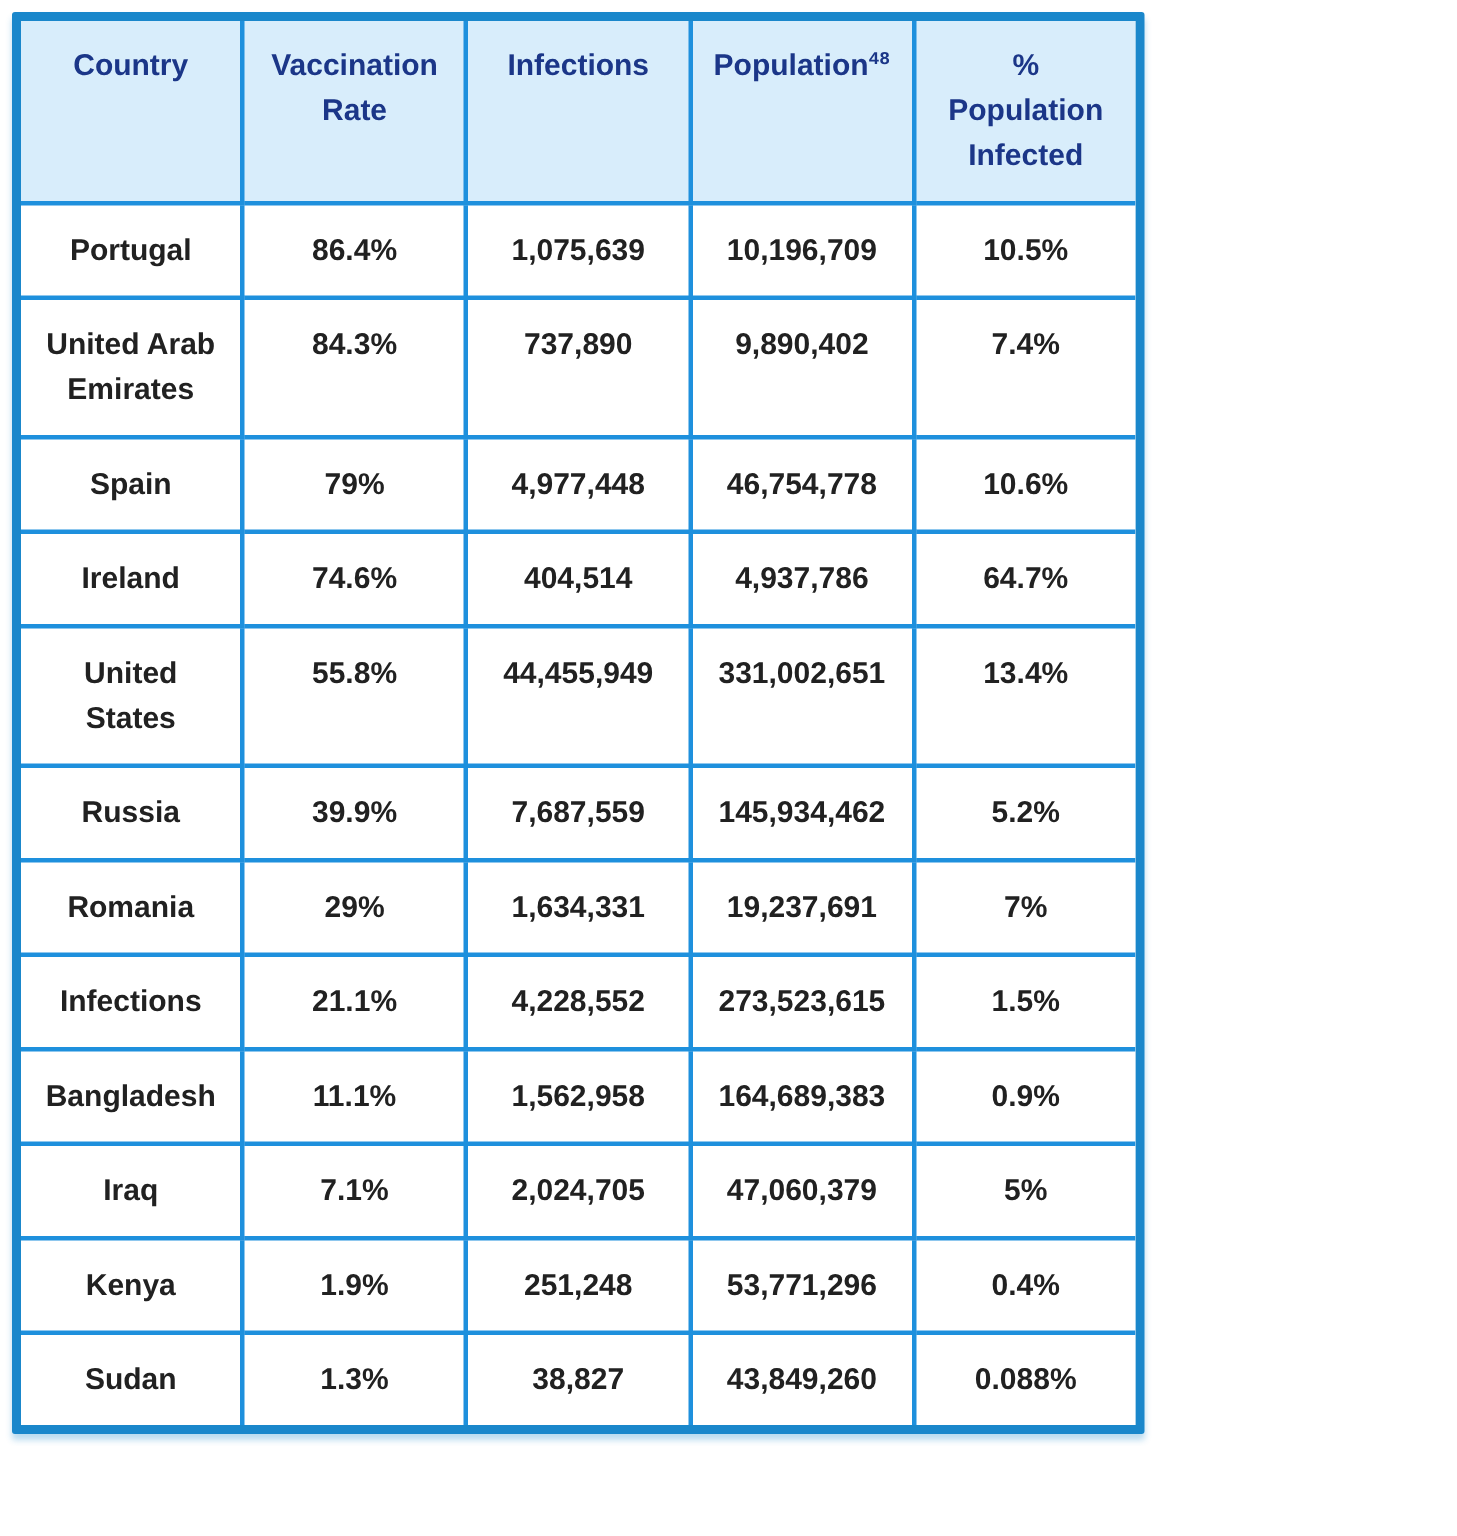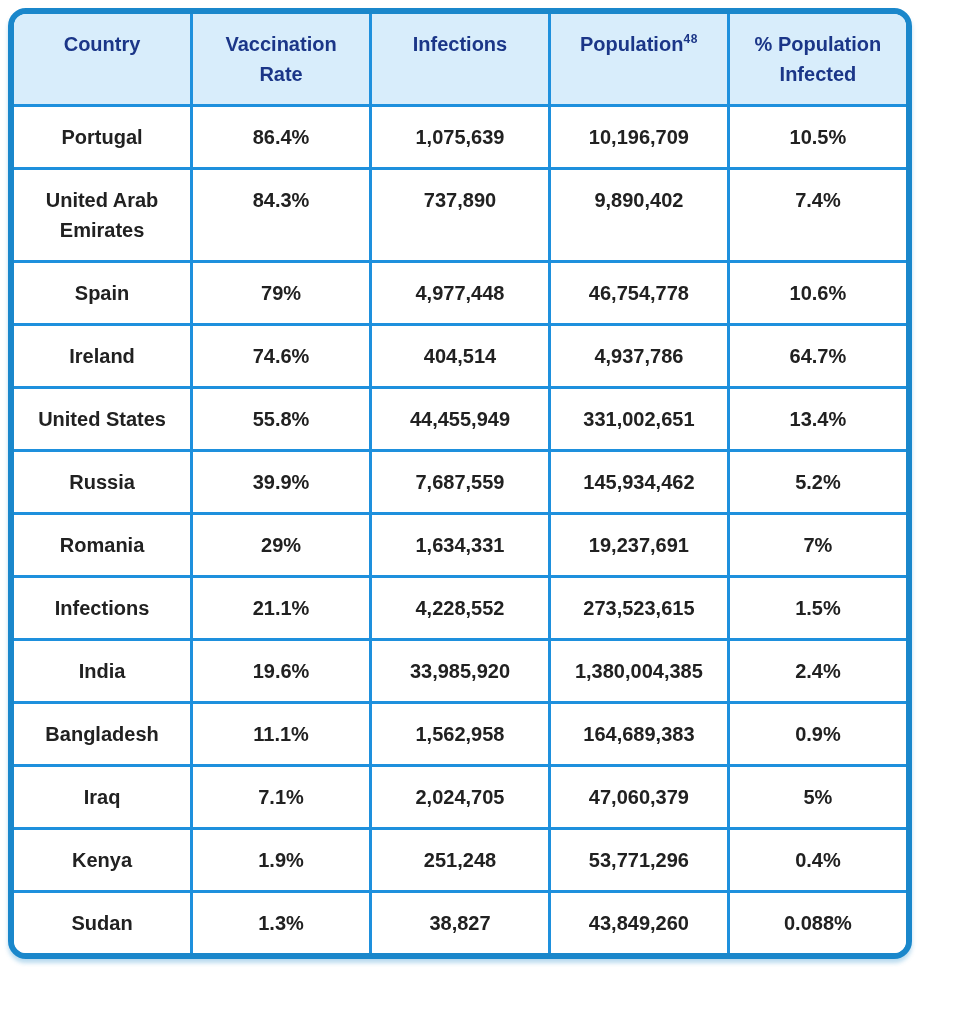--- a/index.html
+++ b/index.html
@@ -8,23 +8,23 @@
     background: #ffffff;
     font-family: "Liberation Sans", sans-serif;
   }
   .page {
     width: 971px;
     box-sizing: border-box;
     padding: 8px;
   }
   .table-wrap {
     box-sizing: border-box;
-    width: 904px;
+    width: 755px;
     border: 6px solid #1a87cb;
-    border-radius: 18px;
+    border-radius: 2px;
     overflow: hidden;
     background: #ffffff;
     box-shadow: 0 4px 4px rgba(26, 135, 203, 0.30);
   }
   table {
     width: 100%;
     border-collapse: collapse;
     border-style: hidden; 
     table-layout: fixed;
   }
@@ -119,27 +119,20 @@
             <td>7%</td>
           </tr>
           <tr>
             <td>Infections</td>
             <td>21.1%</td>
             <td>4,228,552</td>
             <td>273,523,615</td>
             <td>1.5%</td>
           </tr>
           <tr>
-            <td>India</td>
-            <td>19.6%</td>
-            <td>33,985,920</td>
-            <td>1,380,004,385</td>
-            <td>2.4%</td>
-          </tr>
-          <tr>
             <td>Bangladesh</td>
             <td>11.1%</td>
             <td>1,562,958</td>
             <td>164,689,383</td>
             <td>0.9%</td>
           </tr>
           <tr>
             <td>Iraq</td>
             <td>7.1%</td>
             <td>2,024,705</td>

